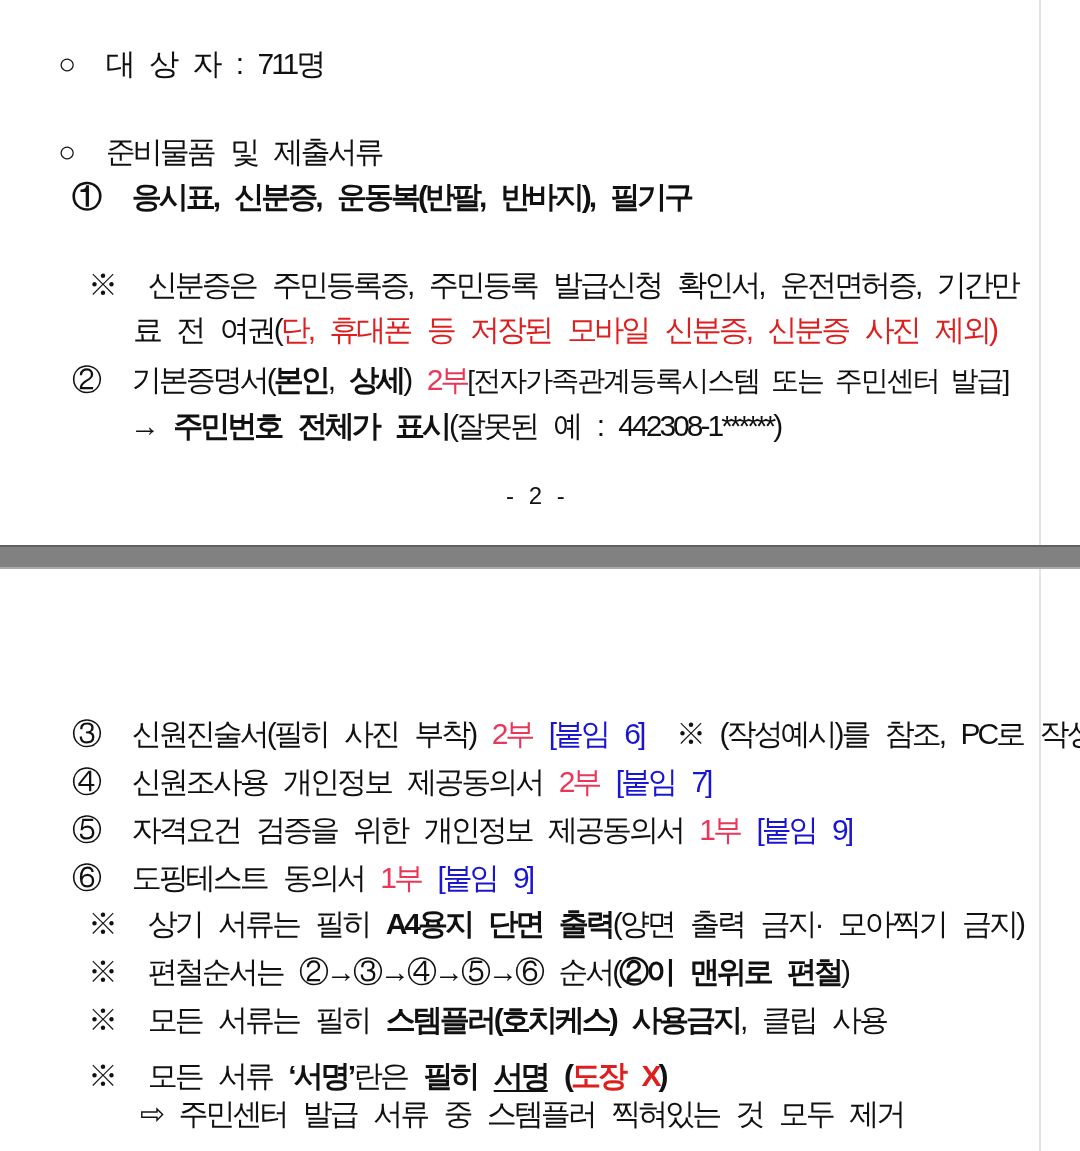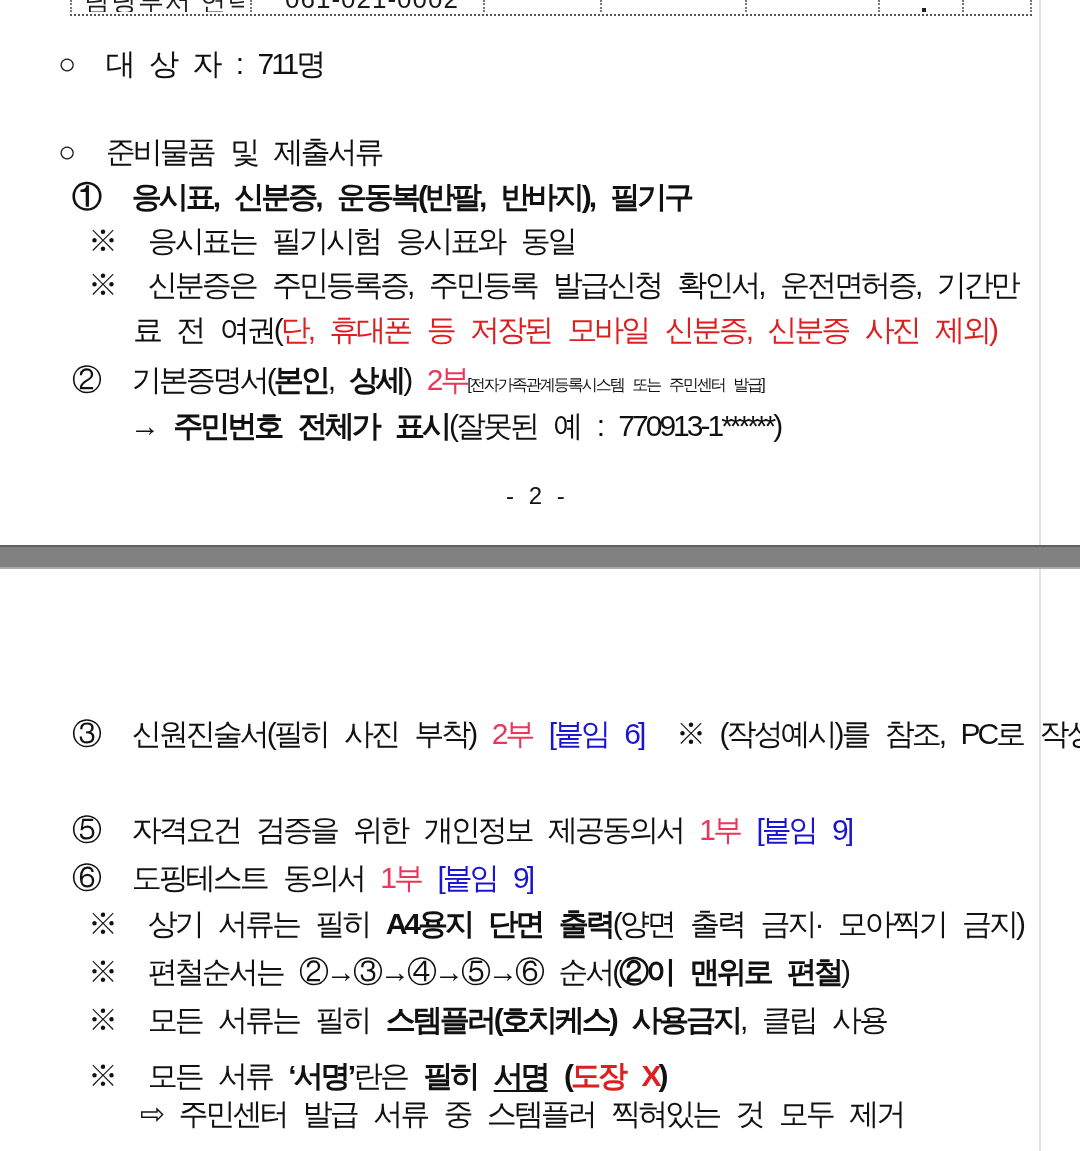--- a/index.html
+++ b/index.html
@@ -14,72 +14,55 @@
   .tf-clip>span{position:absolute;top:-16px;left:0;white-space:nowrap;font-size:26px;letter-spacing:1px;color:#1a1a1a;}
   .tf-mark{position:absolute;left:852px;bottom:2px;width:4px;height:4px;background:#222;}
   
   .line{position:absolute;white-space:nowrap;font-size:30px;letter-spacing:-3px;word-spacing:11px;z-index:2;color:var(--c-text,#111);}
   .line span{display:inline;}
   .b{font-weight:bold;}
   .u{text-decoration:underline;text-decoration-thickness:2px;text-underline-offset:4px;}
   .blue{color:var(--c-blue,#1a16cf);}
   .red{color:var(--c-red,#dd1f1f);}
   .crimson{color:var(--c-crimson,#ea3658);text-align:center;}
-  .sm{font-size:16px;letter-spacing:-2px;word-spacing:6px;}
+  .sm{font-size:28px;letter-spacing:-2px;word-spacing:6px;}
   .pgnum{font-size:24px;letter-spacing:2px;word-spacing:4px;}
   
   .l0{left:58px;top:44px;}   .l1{left:58px;top:88px;}   .l2{left:58px;top:132px;}
   .l3{left:72px;top:177px;font-weight:bold;}  .l4{left:88px;top:221px;}  .l5{left:88px;top:265px;}
   .l6{left:133px;top:310px;} .l7{left:72px;top:360px;}  .l8{left:130px;top:406px;}
   .l9{left:506px;top:477px;}
   .l10{left:72px;top:714px;} .l11{left:72px;top:762px;} .l12{left:72px;top:810px;}
   .l13{left:72px;top:858px;} .l14{left:88px;top:904px;} .l15{left:88px;top:952px;text-align:center;}
   .l16{left:88px;top:1000px;}.l17{left:140px;top:1046px;margin-top:48px;}.l18{left:88px;top:1056px;}
   
   .pagebreak{position:absolute;left:0;top:545px;width:1080px;height:24px;background:var(--c-page_break,#818181);
              border-top:2px solid #606060;border-bottom:2px solid #ababab;box-sizing:border-box;z-index:3;}
 </style>
 </head>
 <body>
 
 <div class="screen">
 
   <div class="page-edge"></div>
 
-  <div class="tablefrag">
-    <div class="tf-v" style="left:0"></div>
-    <div class="tf-v" style="left:180px"></div>
-    <div class="tf-v" style="left:413px"></div>
-    <div class="tf-v" style="left:530px"></div>
-    <div class="tf-v" style="left:675px"></div>
-    <div class="tf-v" style="left:808px"></div>
-    <div class="tf-v" style="left:892px"></div>
-    <div class="tf-v" style="left:960px"></div>
-    <div class="tf-clip" style="left:14px;width:160px;">
-        <span>담당부서 연락</span>
-      </div>
-    <div class="tf-clip" style="left:215px;width:195px;">
-        <span>061-021-0002</span>
-      </div>
-    <div class="tf-mark"></div>
-  </div>
 
   <div class="line l0"><span>○&nbsp; 대 상 자 : 711명</span></div>
   <div class="line l2"><span>○&nbsp; 준비물품 및 제출서류</span></div>
   <div class="line l3"><span>①&nbsp; 응시표, 신분증, 운동복(반팔, 반바지), 필기구</span></div>
-  <div class="line l4"><span>※&nbsp; 응시표는 필기시험 응시표와 동일</span></div>
   <div class="line l5"><span>※&nbsp; 신분증은 주민등록증, 주민등록 발급신청 확인서, 운전면허증, 기간만</span></div>
   <div class="line l6"><span>료 전 여권(</span><span class="red">단, 휴대폰 등 저장된 모바일 신분증, 신분증 사진 제외)</span></div>
   <div class="line l7"><span>②&nbsp; 기본증명서(</span><span class="b">본인</span><span>, </span><span class="b">상세</span><span>) </span><span class="crimson">2부</span><span class="sm">[전자가족관계등록시스템 또는 주민센터 발급]</span></div>
-  <div class="line l8"><span>→ </span><span class="b">주민번호 전체가 표시</span><span>(잘못된 예 : 770913-1******)</span></div>
+  <div class="line l8"><span>→ </span><span class="b">주민번호 전체가 표시</span><span>(잘못된 예 : 442308-1******)</span></div>
   <div class="line l9"><span class="pgnum">- 2 -</span></div>
 
   <div class="pagebreak"></div>
 
   <div class="line l10"><span>③&nbsp; 신원진술서(필히 사진 부착) </span><span class="crimson">2부</span><span> </span><span class="blue">[붙임 6]</span><span>&nbsp; ※ (작성예시)를 참조, PC로 작성</span></div>
+  <div class="line l11"><span>④&nbsp; 신원조사용 개인정보 제공동의서 </span><span class="crimson">2부</span><span> </span><span class="blue">[붙임 7]</span></div>
   <div class="line l12"><span>⑤&nbsp; 자격요건 검증을 위한 개인정보 제공동의서 </span><span class="crimson">1부</span><span> </span><span class="blue">[붙임 9]</span></div>
   <div class="line l13"><span>⑥&nbsp; 도핑테스트 동의서 </span><span class="crimson">1부</span><span> </span><span class="blue">[붙임 9]</span></div>
   <div class="line l14"><span>※&nbsp; 상기 서류는 필히 </span><span class="b">A4용지 단면 출력</span><span>(양면 출력 금지· 모아찍기 금지)</span></div>
   <div class="line l15"><span>※&nbsp; 편철순서는 ②→③→④→⑤→⑥ 순서(</span><span class="b">②이 맨위로 편철</span><span>)</span></div>
   <div class="line l16"><span>※&nbsp; 모든 서류는 필히 </span><span class="b">스템플러(호치케스) 사용금지</span><span>, 클립 사용</span></div>
   <div class="line l17"><span>⇨ 주민센터 발급 서류 중 스템플러 찍혀있는 것 모두 제거</span></div>
   <div class="line l18"><span>※&nbsp; 모든 서류 </span><span class="b">‘서명’</span><span>란은 </span><span class="b">필히 </span><span class="b u">서명</span><span class="b"> </span><span class="b">(</span><span class="b red">도장 X</span><span class="b">)</span></div>
 
 </div>
 

